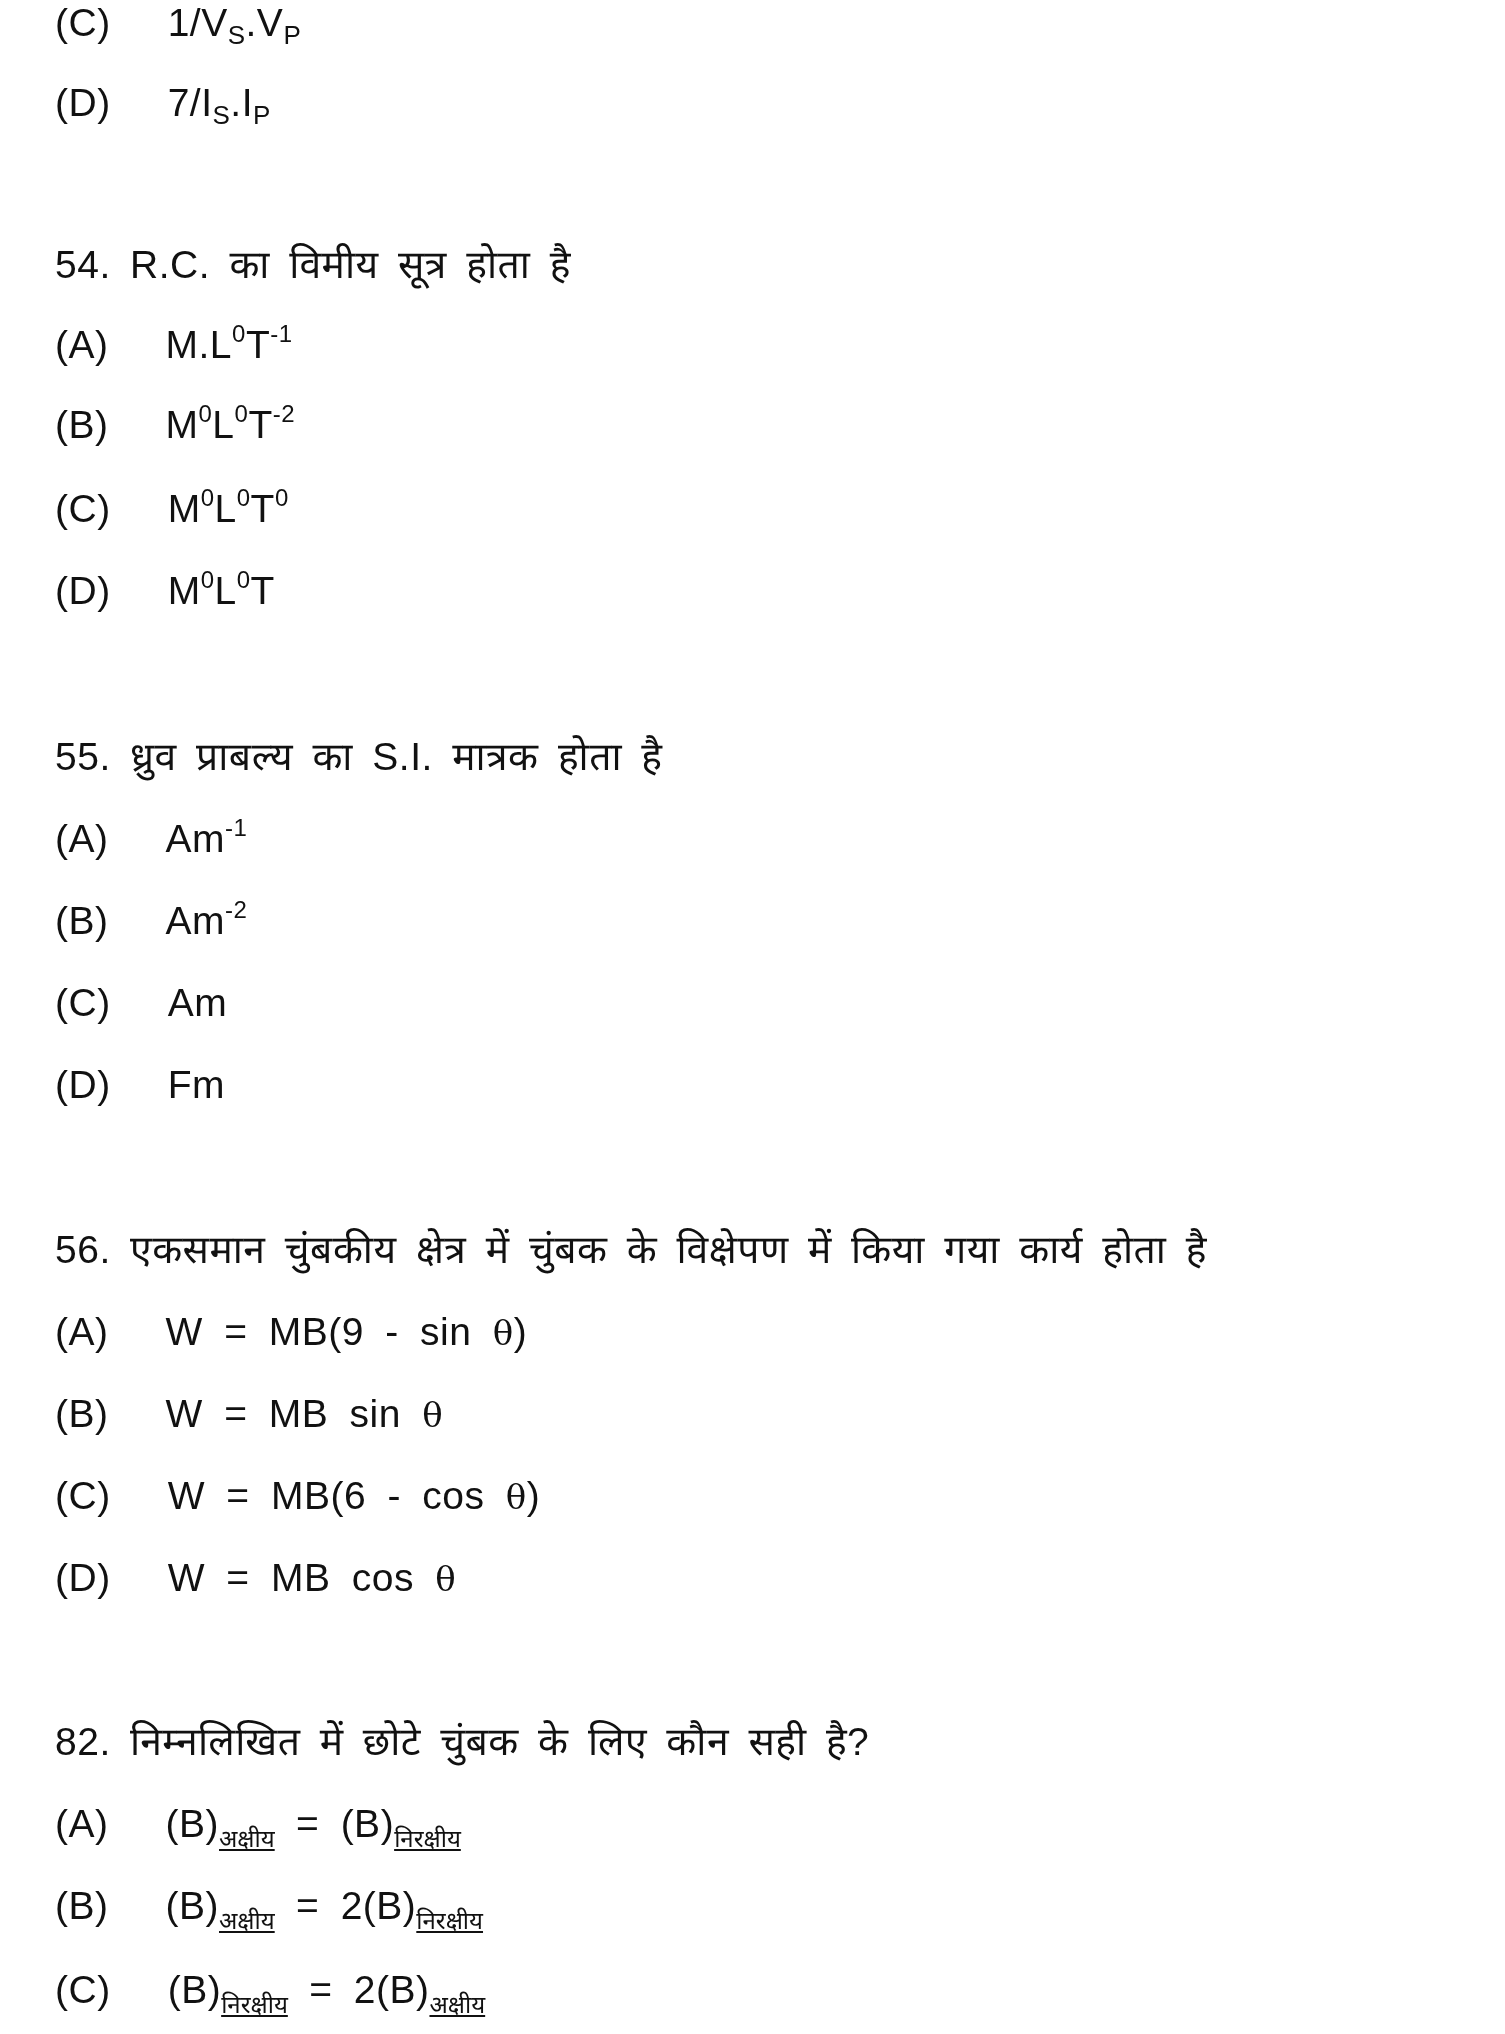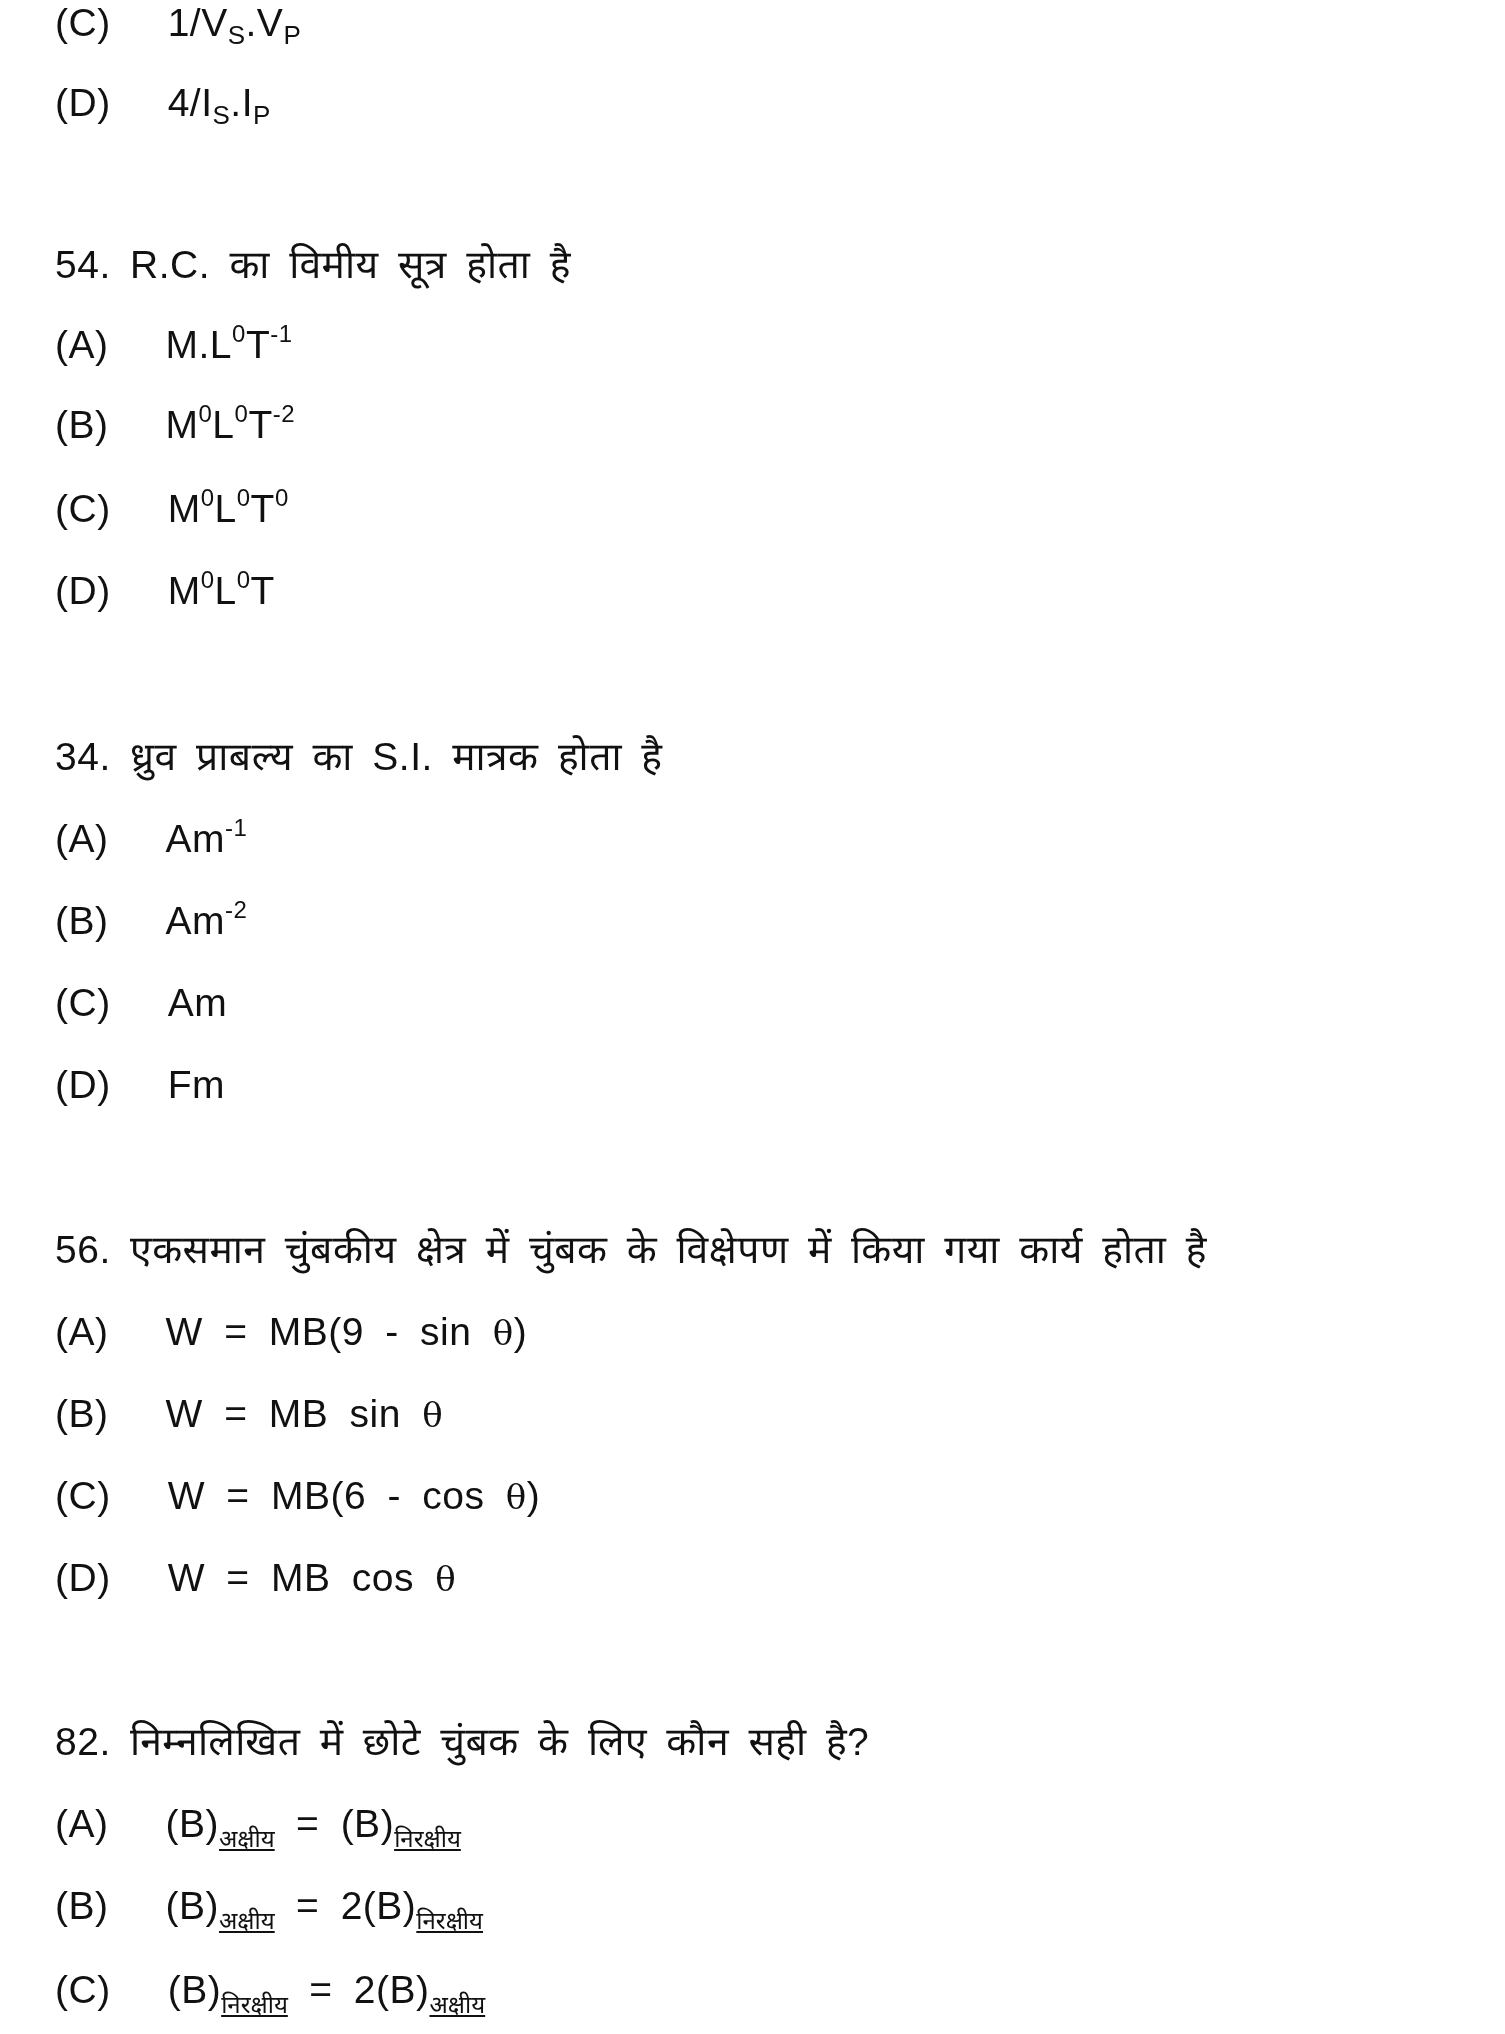--- a/index.html
+++ b/index.html
@@ -46,42 +46,42 @@
   }
   .theta { font-family: "DejaVu Serif", "Liberation Serif", serif; font-size: 34px; }
 </style>
 </head>
 <body>
 
 <div class="line" style="top:-2px">
   <span class="opt-label">(C)</span><span class="opt-text"><span>1/V</span><span class="sub">S</span><span>.V</span><span class="sub">P</span></span>
 </div>
 <div class="line" style="top:78px">
-  <span class="opt-label">(D)</span><span class="opt-text"><span>4/I</span><span class="sub">S</span><span>.I</span><span class="sub">P</span></span>
+  <span class="opt-label">(D)</span><span class="opt-text"><span>7/I</span><span class="sub">S</span><span>.I</span><span class="sub">P</span></span>
 </div>
 
 <div class="line q-title" style="top:240px">
   <span>54.</span>
   <span>R.C. का विमीय सूत्र होता है</span>
 </div>
 <div class="line" style="top:320px">
   <span class="opt-label">(A)</span><span class="opt-text"><span>M.L</span><span class="sup">0</span><span>T</span><span class="sup">-1</span></span>
 </div>
 <div class="line" style="top:400px">
   <span class="opt-label">(B)</span><span class="opt-text"><span>M</span><span class="sup">0</span><span>L</span><span class="sup">0</span><span>T</span><span class="sup">-2</span></span>
 </div>
 <div class="line" style="top:484px">
   <span class="opt-label">(C)</span><span class="opt-text"><span>M</span><span class="sup">0</span><span>L</span><span class="sup">0</span><span>T</span><span class="sup">0</span></span>
 </div>
 <div class="line" style="top:566px">
   <span class="opt-label">(D)</span><span class="opt-text"><span>M</span><span class="sup">0</span><span>L</span><span class="sup">0</span><span>T</span></span>
 </div>
 
 <div class="line q-title" style="top:732px">
-  <span>34.</span>
+  <span>55.</span>
   <span>ध्रुव प्राबल्य का S.I. मात्रक होता है</span>
 </div>
 <div class="line" style="top:814px">
   <span class="opt-label">(A)</span><span class="opt-text"><span>Am</span><span class="sup">-1</span></span>
 </div>
 <div class="line" style="top:896px">
   <span class="opt-label">(B)</span><span class="opt-text"><span>Am</span><span class="sup">-2</span></span>
 </div>
 <div class="line" style="top:978px">
   <span class="opt-label">(C)</span><span class="opt-text">Am</span>

